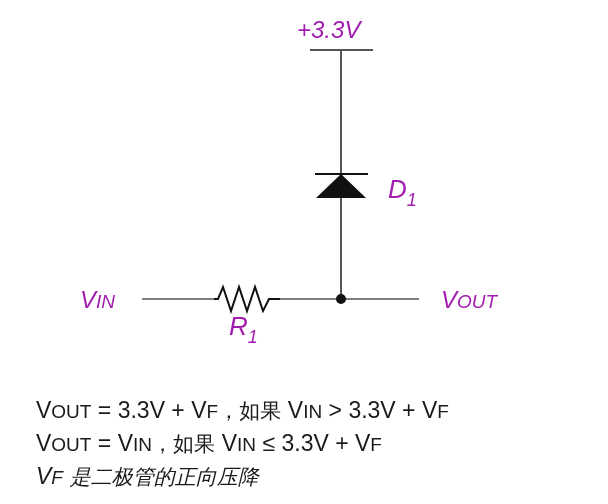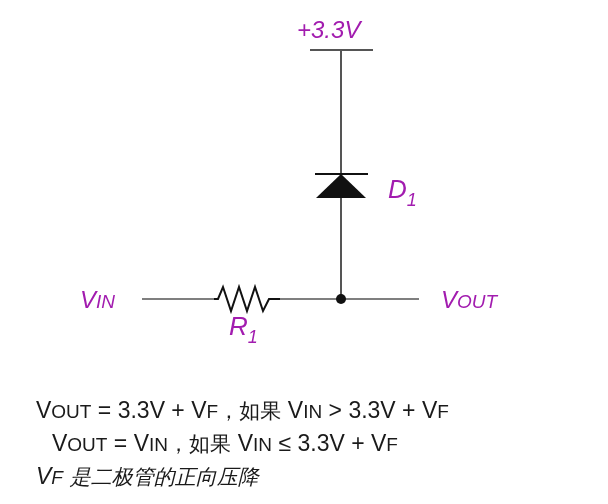--- a/index.html
+++ b/index.html
@@ -53,19 +53,19 @@
 </div>
 
 <div class="lbl" style="left:229px; top:313px; font-size:26px;">
   <span>R</span><span class="sub">1</span>
 </div>
 
 <div class="eq" style="top:399px;text-align:right;">
   <span>V</span><span class="sc">OUT</span><span style="white-space:pre"> = 3.3V + </span><span>V</span><span class="sc">F</span><span class="cjk" style="white-space:pre">，如果 </span><span>V</span><span class="sc">IN</span><span style="white-space:pre"> &gt; 3.3V + </span><span>V</span><span class="sc">F</span>
 </div>
 
-<div class="eq" style="top:432px;margin-left:16px;">
+<div class="eq" style="top:432px;">
   <span>V</span><span class="sc">OUT</span><span style="white-space:pre"> = </span><span>V</span><span class="sc">IN</span><span class="cjk" style="white-space:pre">，如果 </span><span>V</span><span class="sc">IN</span><span style="white-space:pre"> ≤ 3.3V + </span><span>V</span><span class="sc">F</span>
 </div>
 
 <div class="eq" style="top:465px;font-style:italic;">
   <span>V</span><span class="sc">F</span><span class="cjk" style="white-space:pre"> 是二极管的正向压降</span>
 </div>
 
 </body></html>

